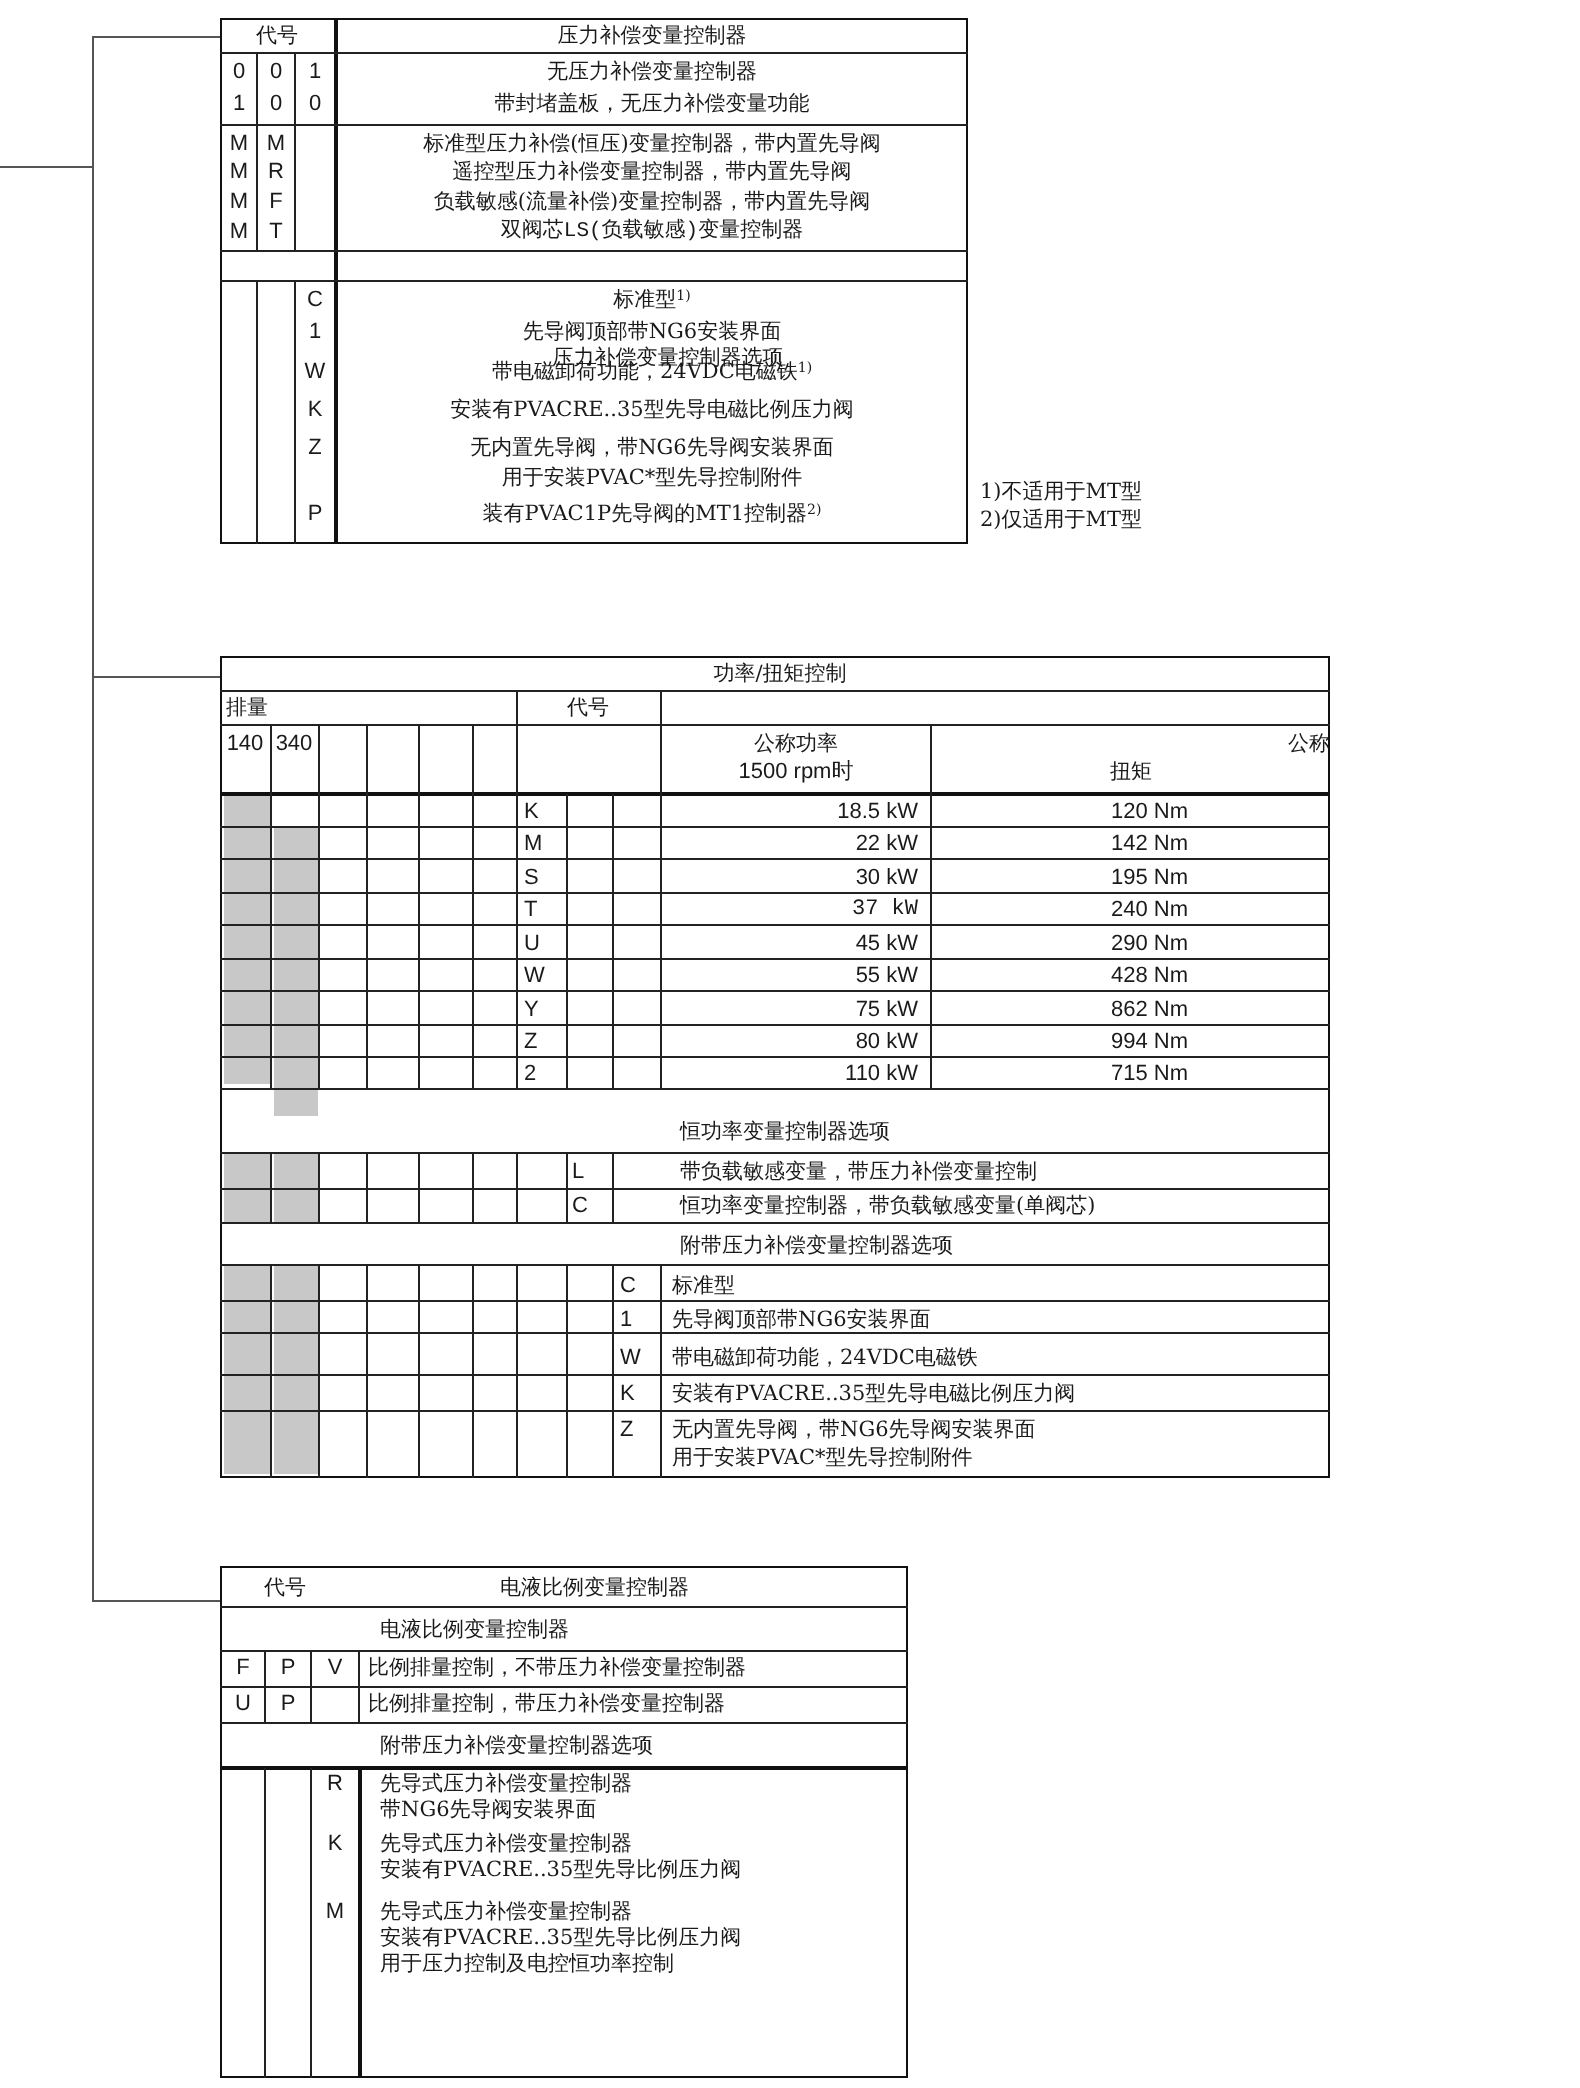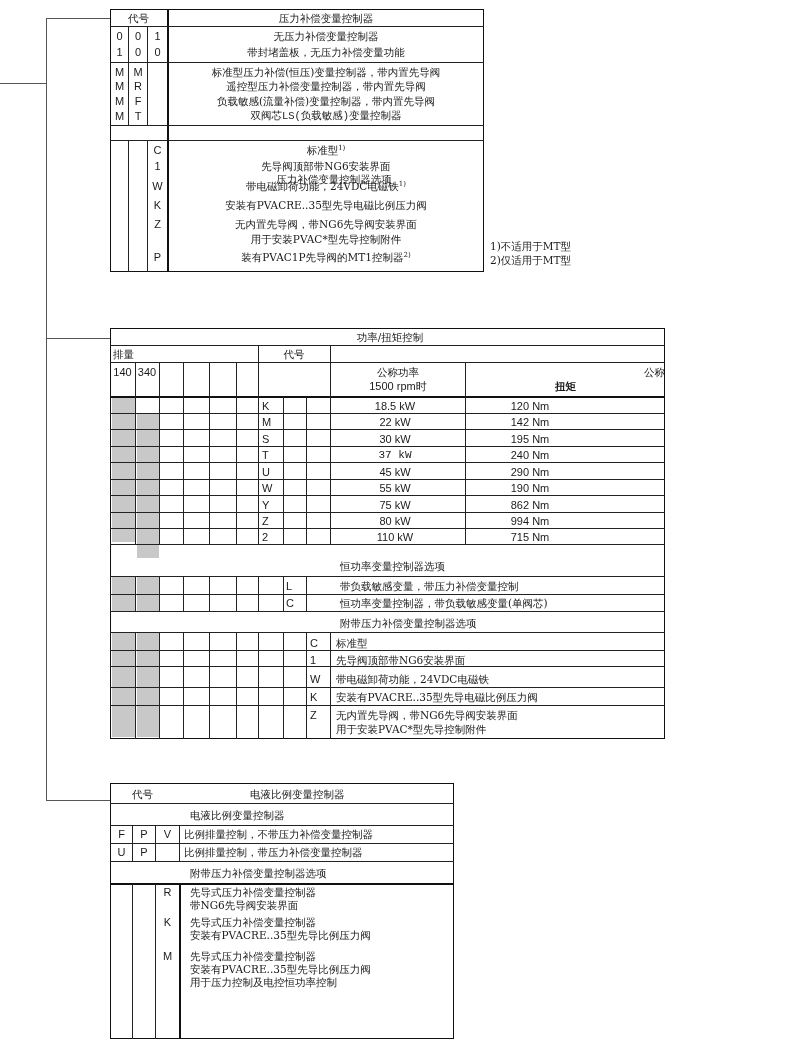--- a/index.html
+++ b/index.html
@@ -3,21 +3,21 @@
 <meta charset="utf-8">
 <style>
   html, body { margin:0; padding:0; background:#ffffff; }
   body { width:790px; height:1044px; position:relative; overflow:hidden;
          font-family:"DejaVu Sans", "Liberation Sans", sans-serif; color:#1a1a1a; }
   .line-h { position:absolute; height:1px; background:#555; }
   .line-v { position:absolute; width:1px; background:#555; }
   .t { position:absolute; font-size:10.5px; line-height:12px; white-space:nowrap; }
   .c { text-align:center; }
   .l { text-align:left; }
-  .r { text-align:center; }
+  .r { text-align:right; }
   .box { position:absolute; border:1.5px solid #111; box-sizing:border-box; }
   .hl { position:absolute; height:1px; background:#222; }
   .hlb { position:absolute; height:2px; background:#111; }
   .vl { position:absolute; width:1px; background:#222; }
   .vlb { position:absolute; width:2px; background:#111; }
   .shade { position:absolute; background:#c8c8c8; }
   .code { font-family:"Liberation Sans", sans-serif; font-size:11px; }
   .zh { font-family:"DejaVu Serif", serif; font-size:10.5px; }
   sup { font-size:7px; vertical-align:top; position:relative; top:-2px; }
 </style>
@@ -160,21 +160,21 @@
   <div class="vl" style="left:330px;top:632px;height:107px;"></div>
 
   <div class="t c zh" style="left:330px;top:331px;width:120px;">功率/扭矩控制</div>
   <div class="t l zh" style="left:113px;top:348px;">排量</div>
   <div class="t c zh" style="left:258px;top:348px;width:72px;">代号</div>
   <div class="t c code" style="left:110px;top:366px;width:25px;">140</div>
   <div class="t c code" style="left:135px;top:366px;width:24px;">340</div>
   <div class="t c zh" style="left:331px;top:366px;width:134px;">公称功率</div>
   <div class="t c code" style="left:331px;top:380px;width:134px;">1500 rpm时</div>
   <div class="t c zh" style="left:466px;top:366px;width:199px;text-align:right;">公称</div>
-  <div class="t c zh" style="left:466px;top:380px;width:199px;font-weight:bold;">扭矩</div>
+  <div class="t c zh" style="left:466px;top:380px;width:199px;">扭矩</div>
 
   <div class="t l code" style="left:262px;top:400px;">K</div>
   <div class="t r code" style="left:331px;top:400px;width:128px;">18.5 kW</div>
   <div class="t r code" style="left:466px;top:400px;width:128px;">120 Nm</div>
 
   <div class="t l code" style="left:262px;top:416px;">M</div>
   <div class="t r code" style="left:331px;top:416px;width:128px;">22 kW</div>
   <div class="t r code" style="left:466px;top:416px;width:128px;">142 Nm</div>
 
   <div class="t l code" style="left:262px;top:433px;">S</div>
@@ -184,21 +184,21 @@
   <div class="t l code" style="left:262px;top:449px;">T</div>
   <div class="t r code" style="left:331px;top:449px;width:128px;font-family:Liberation Mono, monospace;">37 kW</div>
   <div class="t r code" style="left:466px;top:449px;width:128px;">240 Nm</div>
 
   <div class="t l code" style="left:262px;top:466px;">U</div>
   <div class="t r code" style="left:331px;top:466px;width:128px;">45 kW</div>
   <div class="t r code" style="left:466px;top:466px;width:128px;">290 Nm</div>
 
   <div class="t l code" style="left:262px;top:482px;">W</div>
   <div class="t r code" style="left:331px;top:482px;width:128px;">55 kW</div>
-  <div class="t r code" style="left:466px;top:482px;width:128px;">190 Nm</div>
+  <div class="t r code" style="left:466px;top:482px;width:128px;">428 Nm</div>
 
   <div class="t l code" style="left:262px;top:499px;">Y</div>
   <div class="t r code" style="left:331px;top:499px;width:128px;">75 kW</div>
   <div class="t r code" style="left:466px;top:499px;width:128px;">862 Nm</div>
 
   <div class="t l code" style="left:262px;top:515px;">Z</div>
   <div class="t r code" style="left:331px;top:515px;width:128px;">80 kW</div>
   <div class="t r code" style="left:466px;top:515px;width:128px;">994 Nm</div>
 
   <div class="t l code" style="left:262px;top:531px;">2</div>

